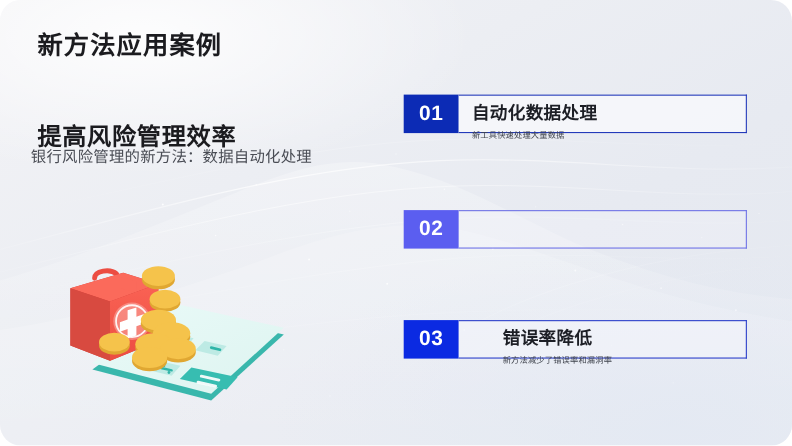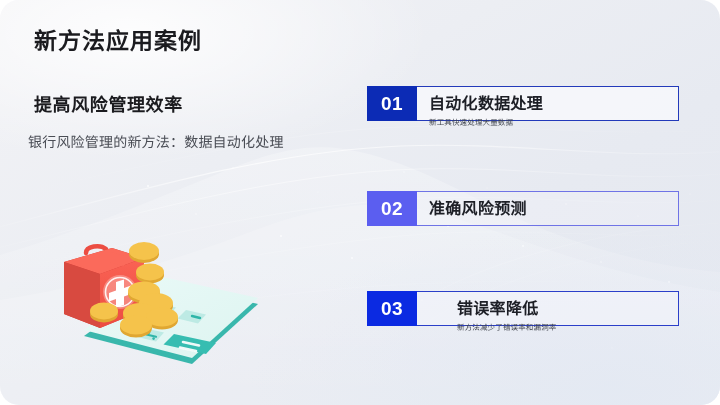--- a/index.html
+++ b/index.html
@@ -33,22 +33,22 @@
     position: absolute;
     left: 34px; top: 22px;
     font-size: 23px;
     font-weight: 700;
     color: #1b1b1f;
     letter-spacing: 1px;
     white-space: nowrap;
   }
   .subtitle {
     position: absolute;
-    left: 34px; top: 90px;
-    font-size: 18px;
+    left: 34px; top: 106px;
+    font-size: 22px;
     font-weight: 700;
     color: #1b1b1f;
     letter-spacing: 0.6px;
     white-space: nowrap;
   }
   .lead {
     position: absolute;
     left: 28px; top: 131px;
     font-size: 14px;
     font-weight: 400;
@@ -275,21 +275,20 @@
     <div class="num-block">01</div>
     <div class="card-body">
       <div class="card-title">自动化数据处理</div>
       <div class="card-desc">新工具快速处理大量数据</div>
     </div>
   </div>
 
   <div class="card c2">
     <div class="num-block">02</div>
     <div class="card-body">
-      <div class="card-title">准确风险预测</div>
     </div>
   </div>
 
   <div class="card c3">
     <div class="num-block">03</div>
     <div class="card-body">
       <div class="card-title">错误率降低</div>
       <div class="card-desc">新方法减少了错误率和漏洞率</div>
     </div>
   </div>

